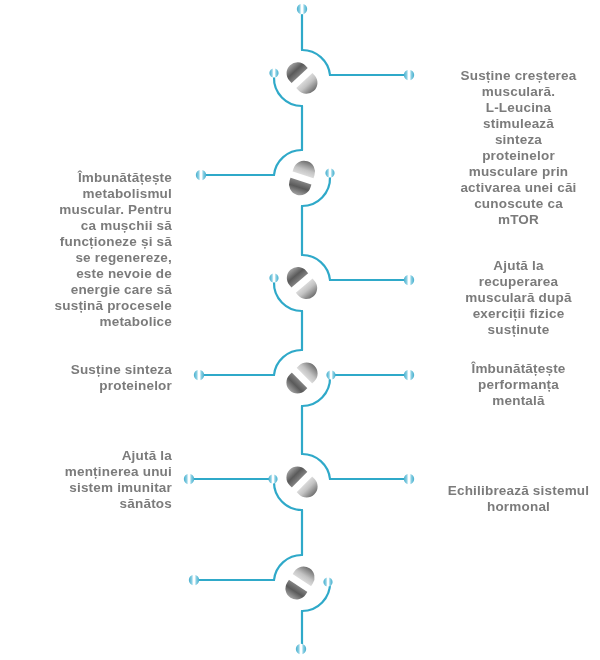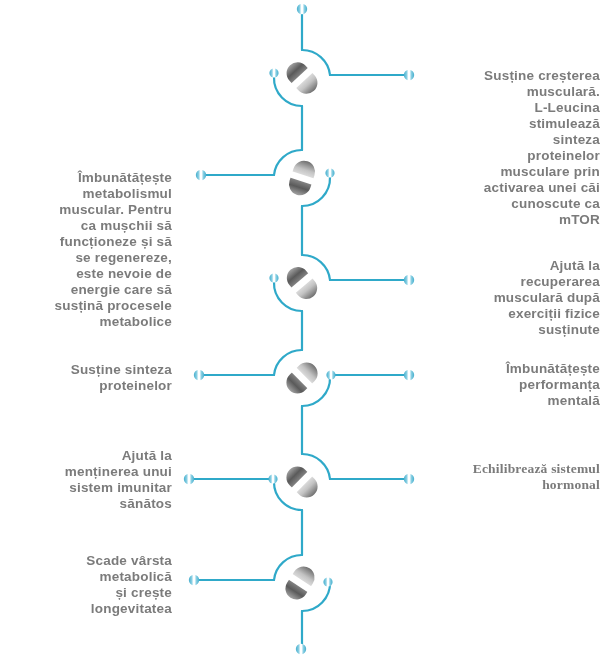--- a/index.html
+++ b/index.html
@@ -15,29 +15,29 @@
   .benefit {
     position: absolute;
     font-weight: bold;
     font-size: 13.5px;
     line-height: 16px;
     letter-spacing: 0.2px;
     color: #7b7b7b;
     white-space: pre-line;
   }
   .benefit.left  { left: 16px;  width: 156px; text-align: right; }
-  .benefit.right { left: 437px; width: 163px; text-align: right; }
+  .benefit.right { left: 437px; width: 163px; text-align: center; }
   .b-l1 { top: 170px; }
   .b-l2 { top: 362px; }
   .b-l3 { top: 448px; }
   .b-l4 { top: 553px; }
   .b-r1 { top: 68px; }
   .b-r2 { top: 258px; }
   .b-r3 { top: 361px; }
-  .b-r4 { top: 461px; font-family: Liberation Serif, serif; }
+  .b-r4 { top: 483px; }
 </style>
 </head>
 <body>
 
 <div class="stage">
 
   <svg class="spine-svg" width="600" height="660" viewBox="0 0 600 660">
     <defs>
       <linearGradient id="pillG" x1="0" y1="0" x2="1" y2="0">
         <stop offset="0" stop-color="#a2a2a2"></stop>
@@ -142,24 +142,20 @@
 este nevoie de
 energie care să
 susțină procesele
 metabolice</div>
   <div class="benefit left b-l2">Susține sinteza
 proteinelor</div>
   <div class="benefit left b-l3">Ajută la
 menținerea unui
 sistem imunitar
 sănătos</div>
-  <div class="benefit left b-l4">Scade vârsta
-metabolică
-și crește
-longevitatea</div>
   <div class="benefit right b-r1">Susține creșterea
 musculară.
 L-Leucina
 stimulează
 sinteza
 proteinelor
 musculare prin
 activarea unei căi
 cunoscute ca
 mTOR</div>

